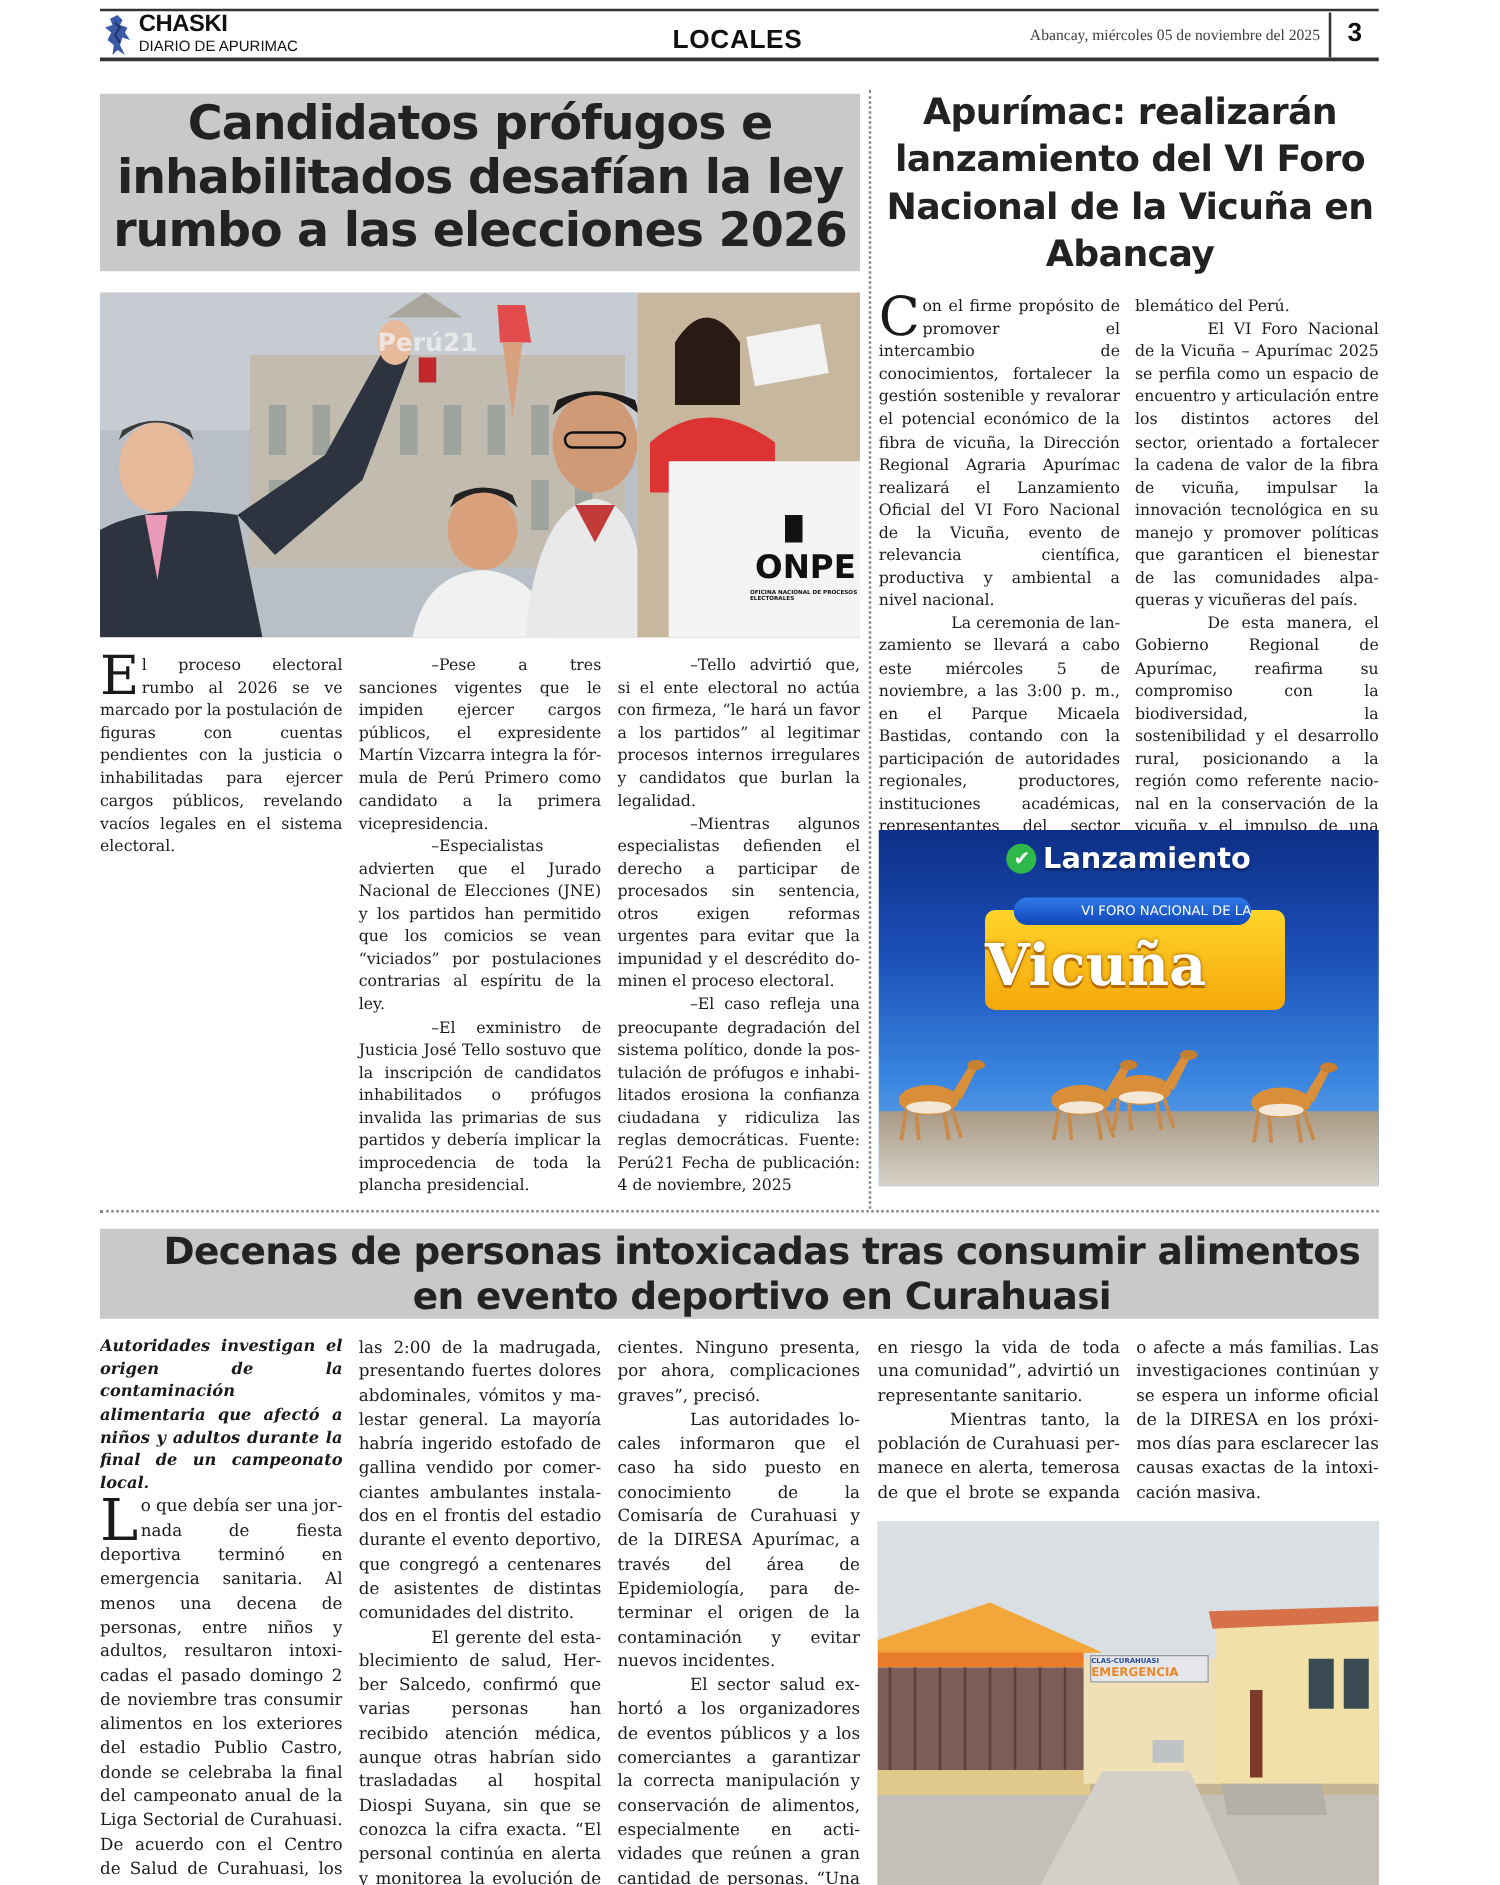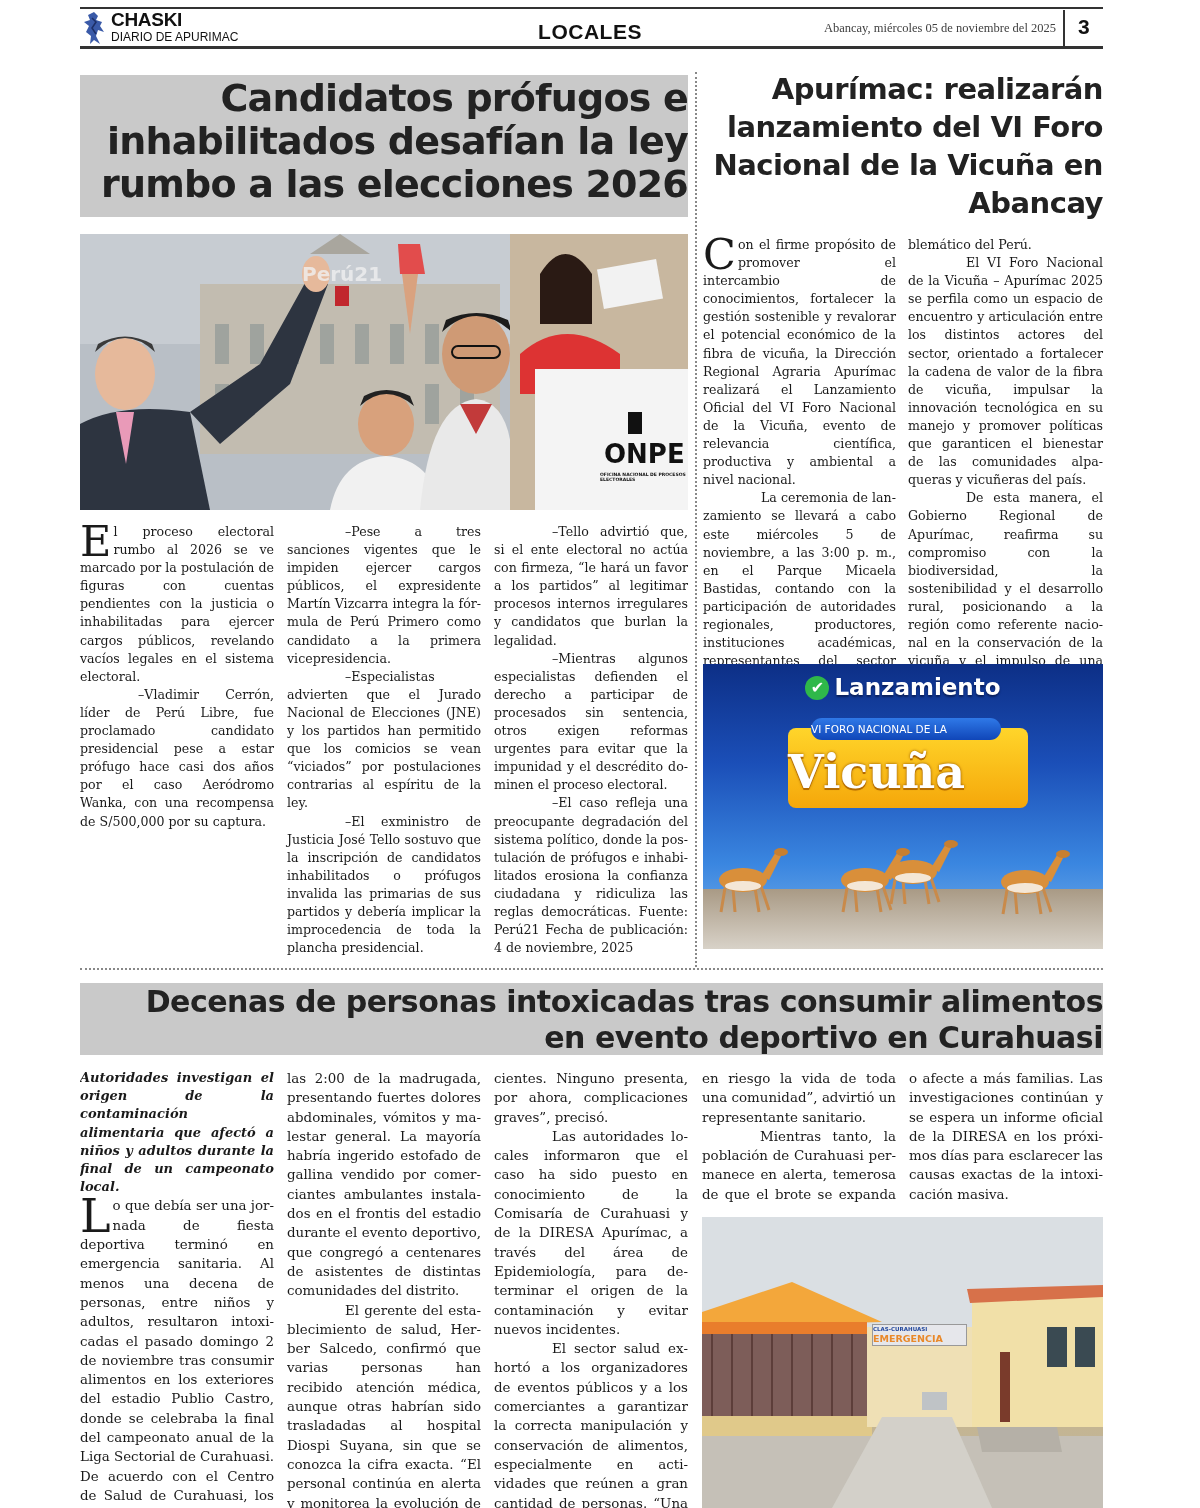--- a/index.html
+++ b/index.html
@@ -11,21 +11,21 @@
   .botline { position: absolute; left: 80px; top: 46px; width: 1023px; height: 3px; background: #333; }
   .logo-icon { position: absolute; left: 80px; top: 10px; width: 28px; height: 36px; }
   .brand { position: absolute; left: 111px; top: 10px; font-family: "Liberation Sans", sans-serif; font-weight: bold; font-size: 19px; line-height: 20px; color: #111; letter-spacing: -0.3px; }
   .brand-sub { position: absolute; left: 111px; top: 30px; font-family: "Liberation Sans", sans-serif; font-size: 12px; line-height: 14px; color: #111; }
   .section { position: absolute; left: 500px; top: 19px; width: 180px; text-align: center; font-family: "Liberation Sans", sans-serif; font-weight: bold; font-size: 21px; line-height: 26px; letter-spacing: 0.5px; color: #111; }
   .dateline { position: absolute; right: 144px; top: 21px; font-family: Liberation Serif, serif; font-size: 12.5px; color: #404040; }
   .pg-sep { position: absolute; left: 1063px; top: 10px; width: 2px; height: 36px; background: #333; }
   .pgnum { position: absolute; left: 1078px; top: 15px; font-family: "Liberation Sans", sans-serif; font-weight: bold; font-size: 21px; color: #111; }
 
   
-  .hl { position: absolute; font-family: "DejaVu Sans", sans-serif; font-weight: bold; color: #222; text-align: right; letter-spacing: -0.5px; }
+  .hl { position: absolute; font-family: "DejaVu Sans", sans-serif; font-weight: bold; color: #222; text-align: center; letter-spacing: -0.5px; }
   .hl1 { left: 80px; top: 75px; width: 608px; height: 142px; background: #c9c9c9; font-size: 38px; line-height: 43px; padding-top: 2px; letter-spacing: -0.8px; }
   .hl2 { left: 705px; top: 70px; width: 398px; font-size: 29px; line-height: 38px; }
   .hl3 { left: 80px; top: 983px; width: 1023px; height: 72px; background: #c9c9c9; font-size: 30px; line-height: 36px; padding-top: 1px; padding-left: 36px; }
 
   
   .col { position: absolute; font-size: 12.6px; line-height: 18.1px; text-align: justify; hyphens: manual; color: #1a1a1a; }
   .col p { margin: 0; }
   .col p.ind { text-indent: 58px; }
   .col p.lead { font-weight: bold; font-style: italic; font-size: 13px; line-height: 18.2px; }
   .drop { float: left; font-size: 43px; line-height: 33px; margin: 2px 2px 0 0; font-weight: normal; }
@@ -37,21 +37,21 @@
 
   
   .img { position: absolute; overflow: hidden; }
   .photo1 { left: 80px; top: 234px; width: 608px; height: 276px; background: #d8d2ca; }
   .banner { left: 703px; top: 664px; width: 400px; height: 285px; background: linear-gradient(180deg, #0d2f86 0%, #1b4fb8 35%, #3a86e0 70%, #7eb4ea 100%); }
   .photo2 { left: 702px; top: 1217px; width: 401px; height: 291px; background: linear-gradient(180deg, #d7dce0 0%, #e4e7ea 35%, #c9b68a 60%, #b9b3a6 100%); }
 
   .ban-title { position: absolute; left: 0; width: 100%; top: 10px; text-align: center; font-family: "DejaVu Sans", sans-serif; font-weight: bold; font-size: 23px; color: #fff; text-shadow: 0 2px 2px #0a1f5a; }
   .ban-check { display: inline-block; width: 24px; height: 24px; border-radius: 50%; background: #2fb84a; color: #fff; font-size: 16px; line-height: 24px; vertical-align: 2px; margin-right: 5px; text-shadow: none; }
   .ban-box { position: absolute; left: 85px; top: 64px; width: 240px; height: 80px; border-radius: 8px; background: linear-gradient(180deg, #ffd52a, #f5a70a); }
-  .ban-pill { position: absolute; left: 108px; top: 54px; width: 190px; height: 22px; border-radius: 11px; background: linear-gradient(180deg, #2f79e8, #1046b8); color: #fff; text-align: left; font-family: "DejaVu Sans", sans-serif; font-size: 10.5px; line-height: 22px; }
+  .ban-pill { position: absolute; left: 108px; top: 54px; width: 190px; height: 22px; border-radius: 11px; background: linear-gradient(180deg, #2f79e8, #1046b8); color: #fff; text-align: right; font-family: "DejaVu Sans", sans-serif; font-size: 10.5px; line-height: 22px; }
   .ban-word { position: absolute; left: 85px; top: 80px; width: 240px; font-family: "DejaVu Serif", serif; font-weight: bold; font-size: 46px; line-height: 56px; color: #fff; text-shadow: 0 2px 0 #b46a00, 0 0 3px #8a4f00; }
   .ground { position: absolute; left: 0; bottom: 0; width: 100%; height: 60px; background: linear-gradient(180deg, #a99a85, #d8d2c8); }
 
   .vicuna { position: absolute; width: 82px; height: 70px; }
 
   .sign { position: absolute; left: 170px; top: 107px; width: 95px; height: 22px; background: #e6e7eb; border: 1px solid #999; }
   .sign-top { font-family: "DejaVu Sans", sans-serif; font-weight: bold; font-size: 5.5px; color: #264b9e; line-height: 8px; }
   .sign-main { font-family: "DejaVu Sans", sans-serif; font-weight: bold; font-size: 9.5px; color: #e9892a; line-height: 11px; }
 
   .photo-tag { position: absolute; font-family: "DejaVu Sans", sans-serif; font-weight: bold; }
@@ -123,21 +123,20 @@
     <rect x="455" y="135" width="153" height="141" fill="#f4f4f4"></rect>
     <rect x="548" y="178" width="14" height="22" fill="#111"></rect>
   </svg>
   <span class="photo-tag" style="left:222px;top:28px;font-size:20px;color:#f0f0f0;opacity:0.8;">Perú21</span>
   <span class="photo-tag" style="left:524px;top:205px;font-size:26px;color:#111;">ONPE</span>
   <span class="photo-tag" style="left:520px;top:238px;font-size:4.5px;color:#111;width:90px;">OFICINA NACIONAL DE PROCESOS ELECTORALES</span>
 </div>
 
 <div class="col" style="left:80px;top:523px;width:194px;">
   <p><span class="drop">E</span><span>l proceso electoral rumbo al 2026 se ve marcado por la postulación de figuras con cuentas pendientes con la justi­cia o inhabilitadas para ejercer cargos públicos, revelando va­cíos legales en el sistema elec­toral.</span></p>
-  <p class="ind">–Vladimir Cerrón, líder de Perú Libre, fue procla­mado candidato presidencial pese a estar prófugo hace casi dos años por el caso Aeródro­mo Wanka, con una recompen­sa de S/500,000 por su captura.</p>
 </div>
 <div class="col" style="left:287px;top:523px;width:194px;">
   <p class="ind">–Pese a tres sanciones vigentes que le impiden ejercer cargos públicos, el expresidente Martín Vizcarra integra la fór­mula de Perú Primero como candidato a la primera vicepre­sidencia.</p>
   <p class="ind">–Especialistas advier­ten que el Jurado Nacional de Elecciones (JNE) y los partidos han permitido que los comicios se vean “viciados” por postula­ciones contrarias al espíritu de la ley.</p>
   <p class="ind">–El exministro de Jus­ticia José Tello sostuvo que la inscripción de candidatos in­habilitados o prófugos invalida las primarias de sus partidos y debería implicar la improce­dencia de toda la plancha pre­sidencial.</p>
 </div>
 <div class="col" style="left:494px;top:523px;width:194px;">
   <p class="ind">–Tello advirtió que, si el ente electoral no actúa con firmeza, “le hará un favor a los partidos” al legitimar procesos internos irregulares y candida­tos que burlan la legalidad.</p>
   <p class="ind">–Mientras algunos es­pecialistas defienden el derecho a participar de procesados sin sentencia, otros exigen refor­mas urgentes para evitar que la impunidad y el descrédito do­minen el proceso electoral.</p>
   <p class="ind">–El caso refleja una preocupante degradación del sistema político, donde la pos­tulación de prófugos e inhabi­litados erosiona la confianza ciudadana y ridiculiza las reglas democráticas. Fuente: Perú21 Fecha de publicación: 4 de no­viembre, 2025</p>

